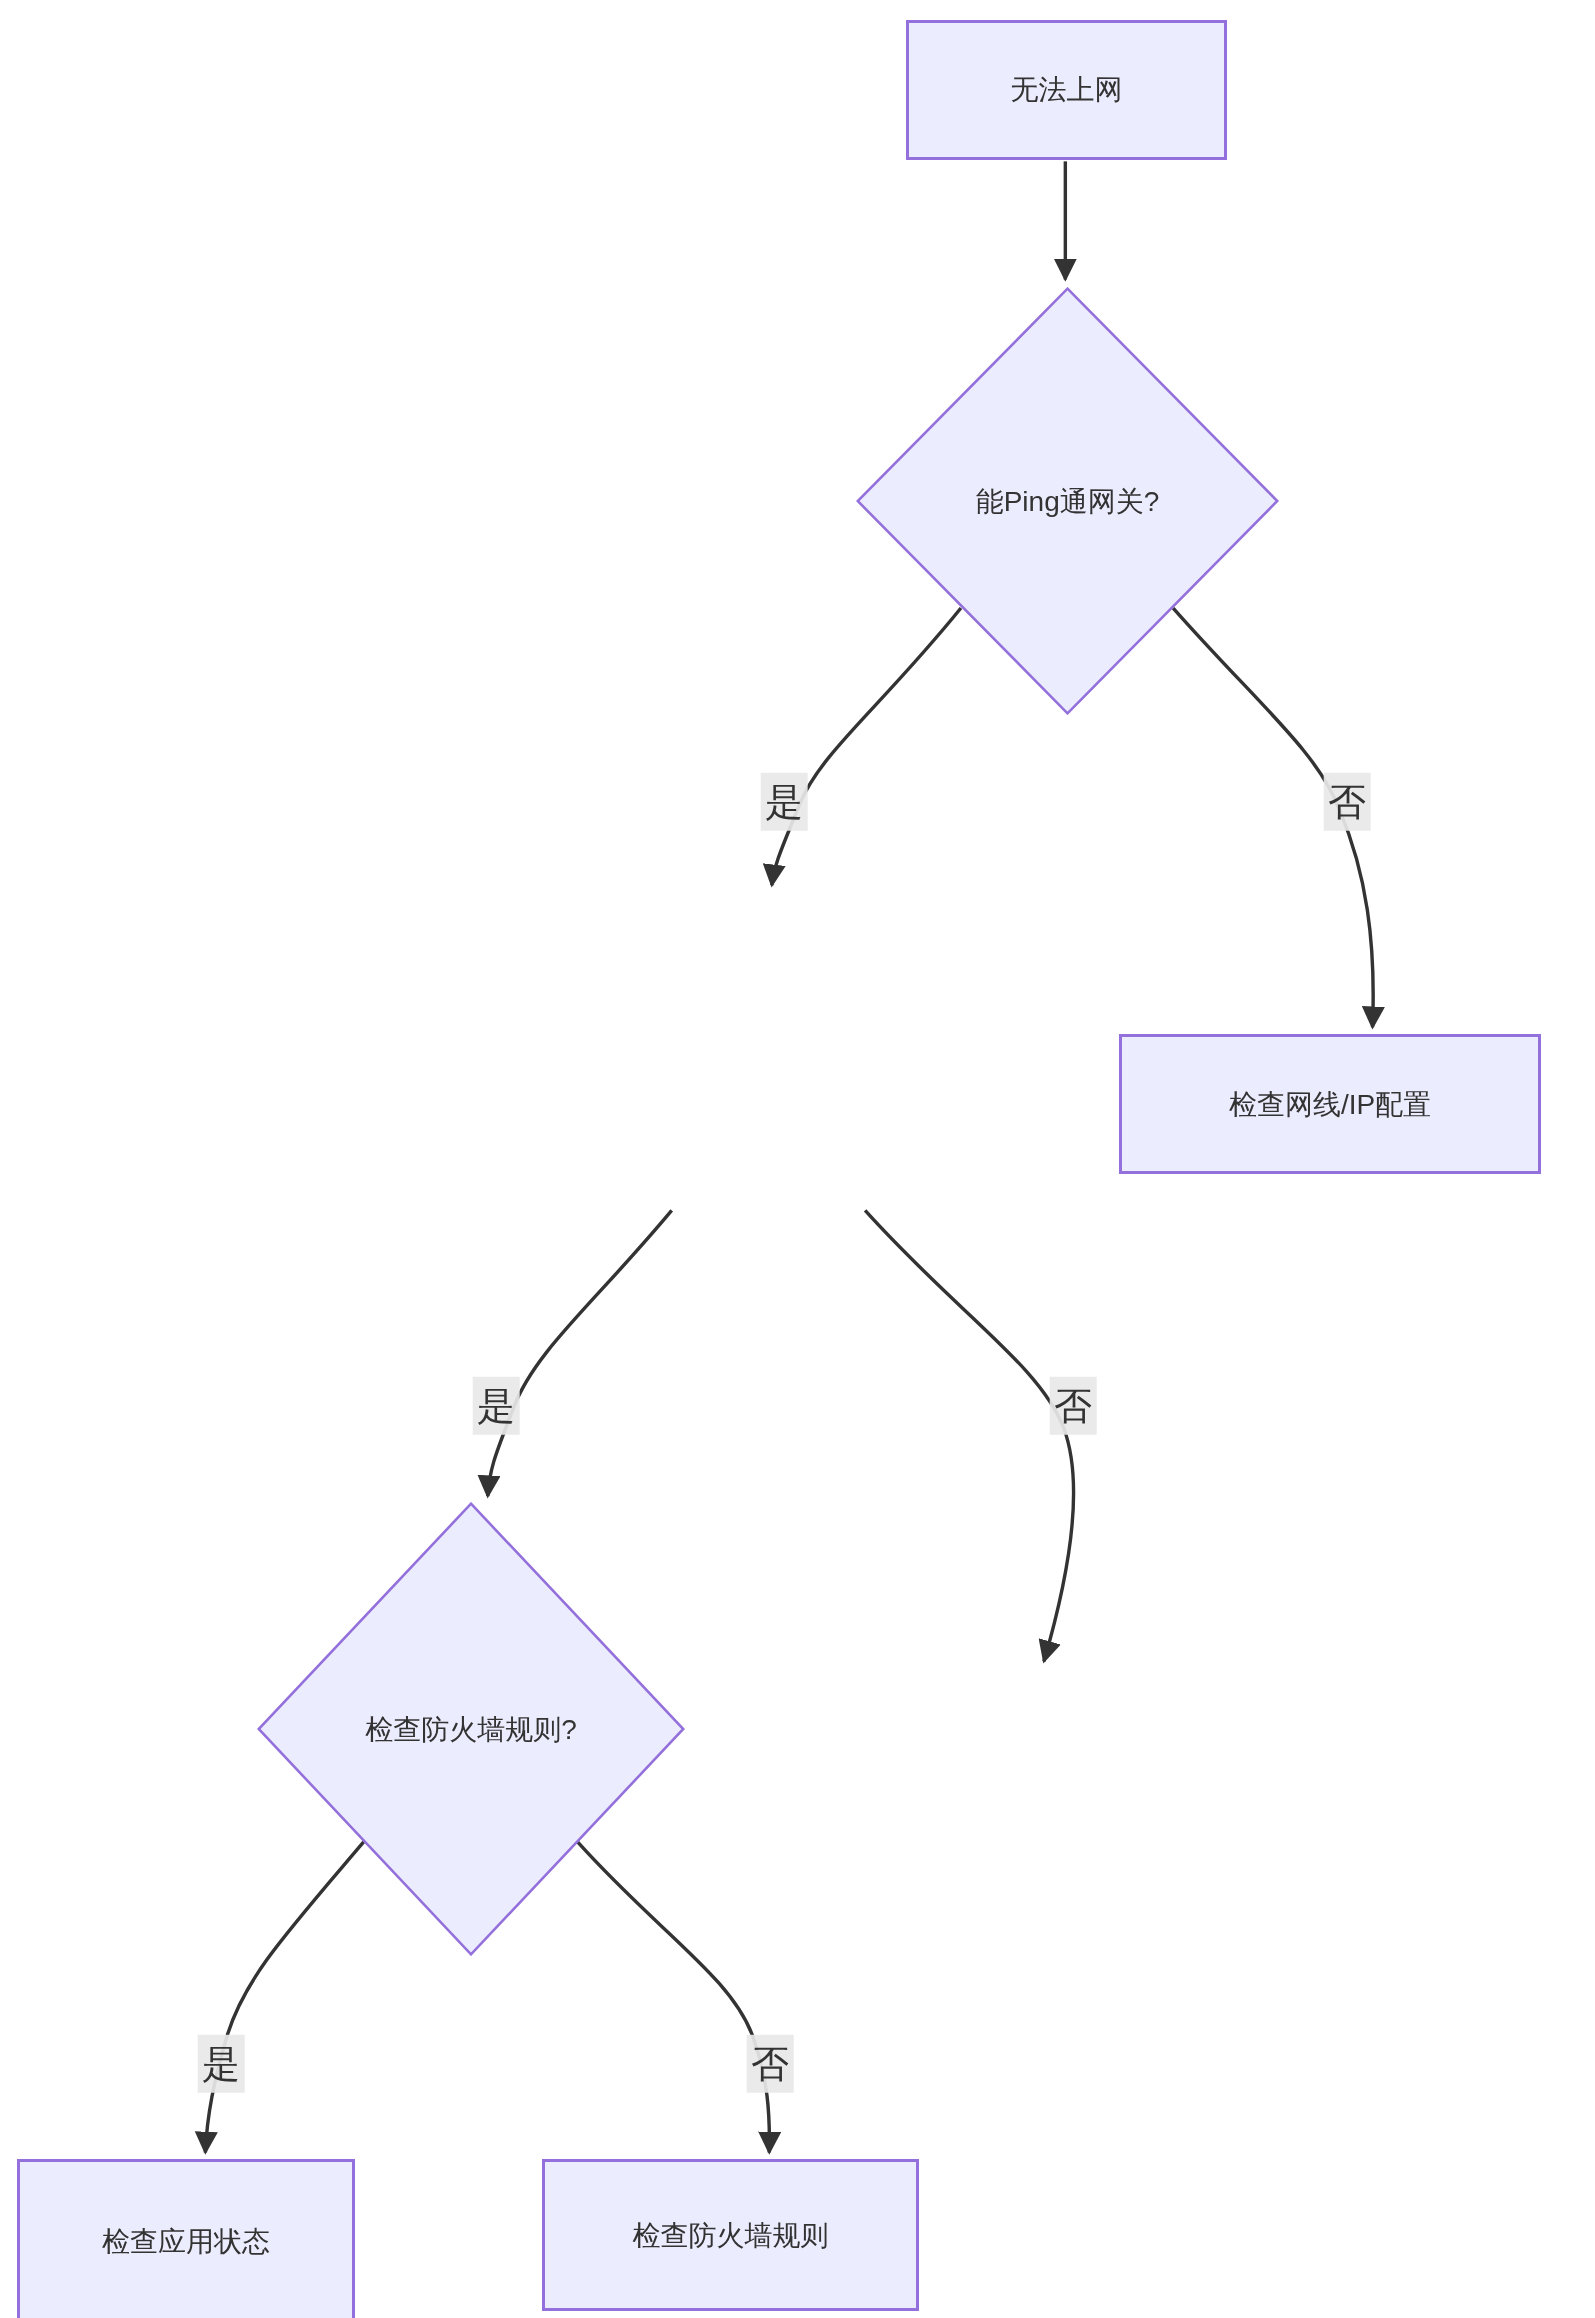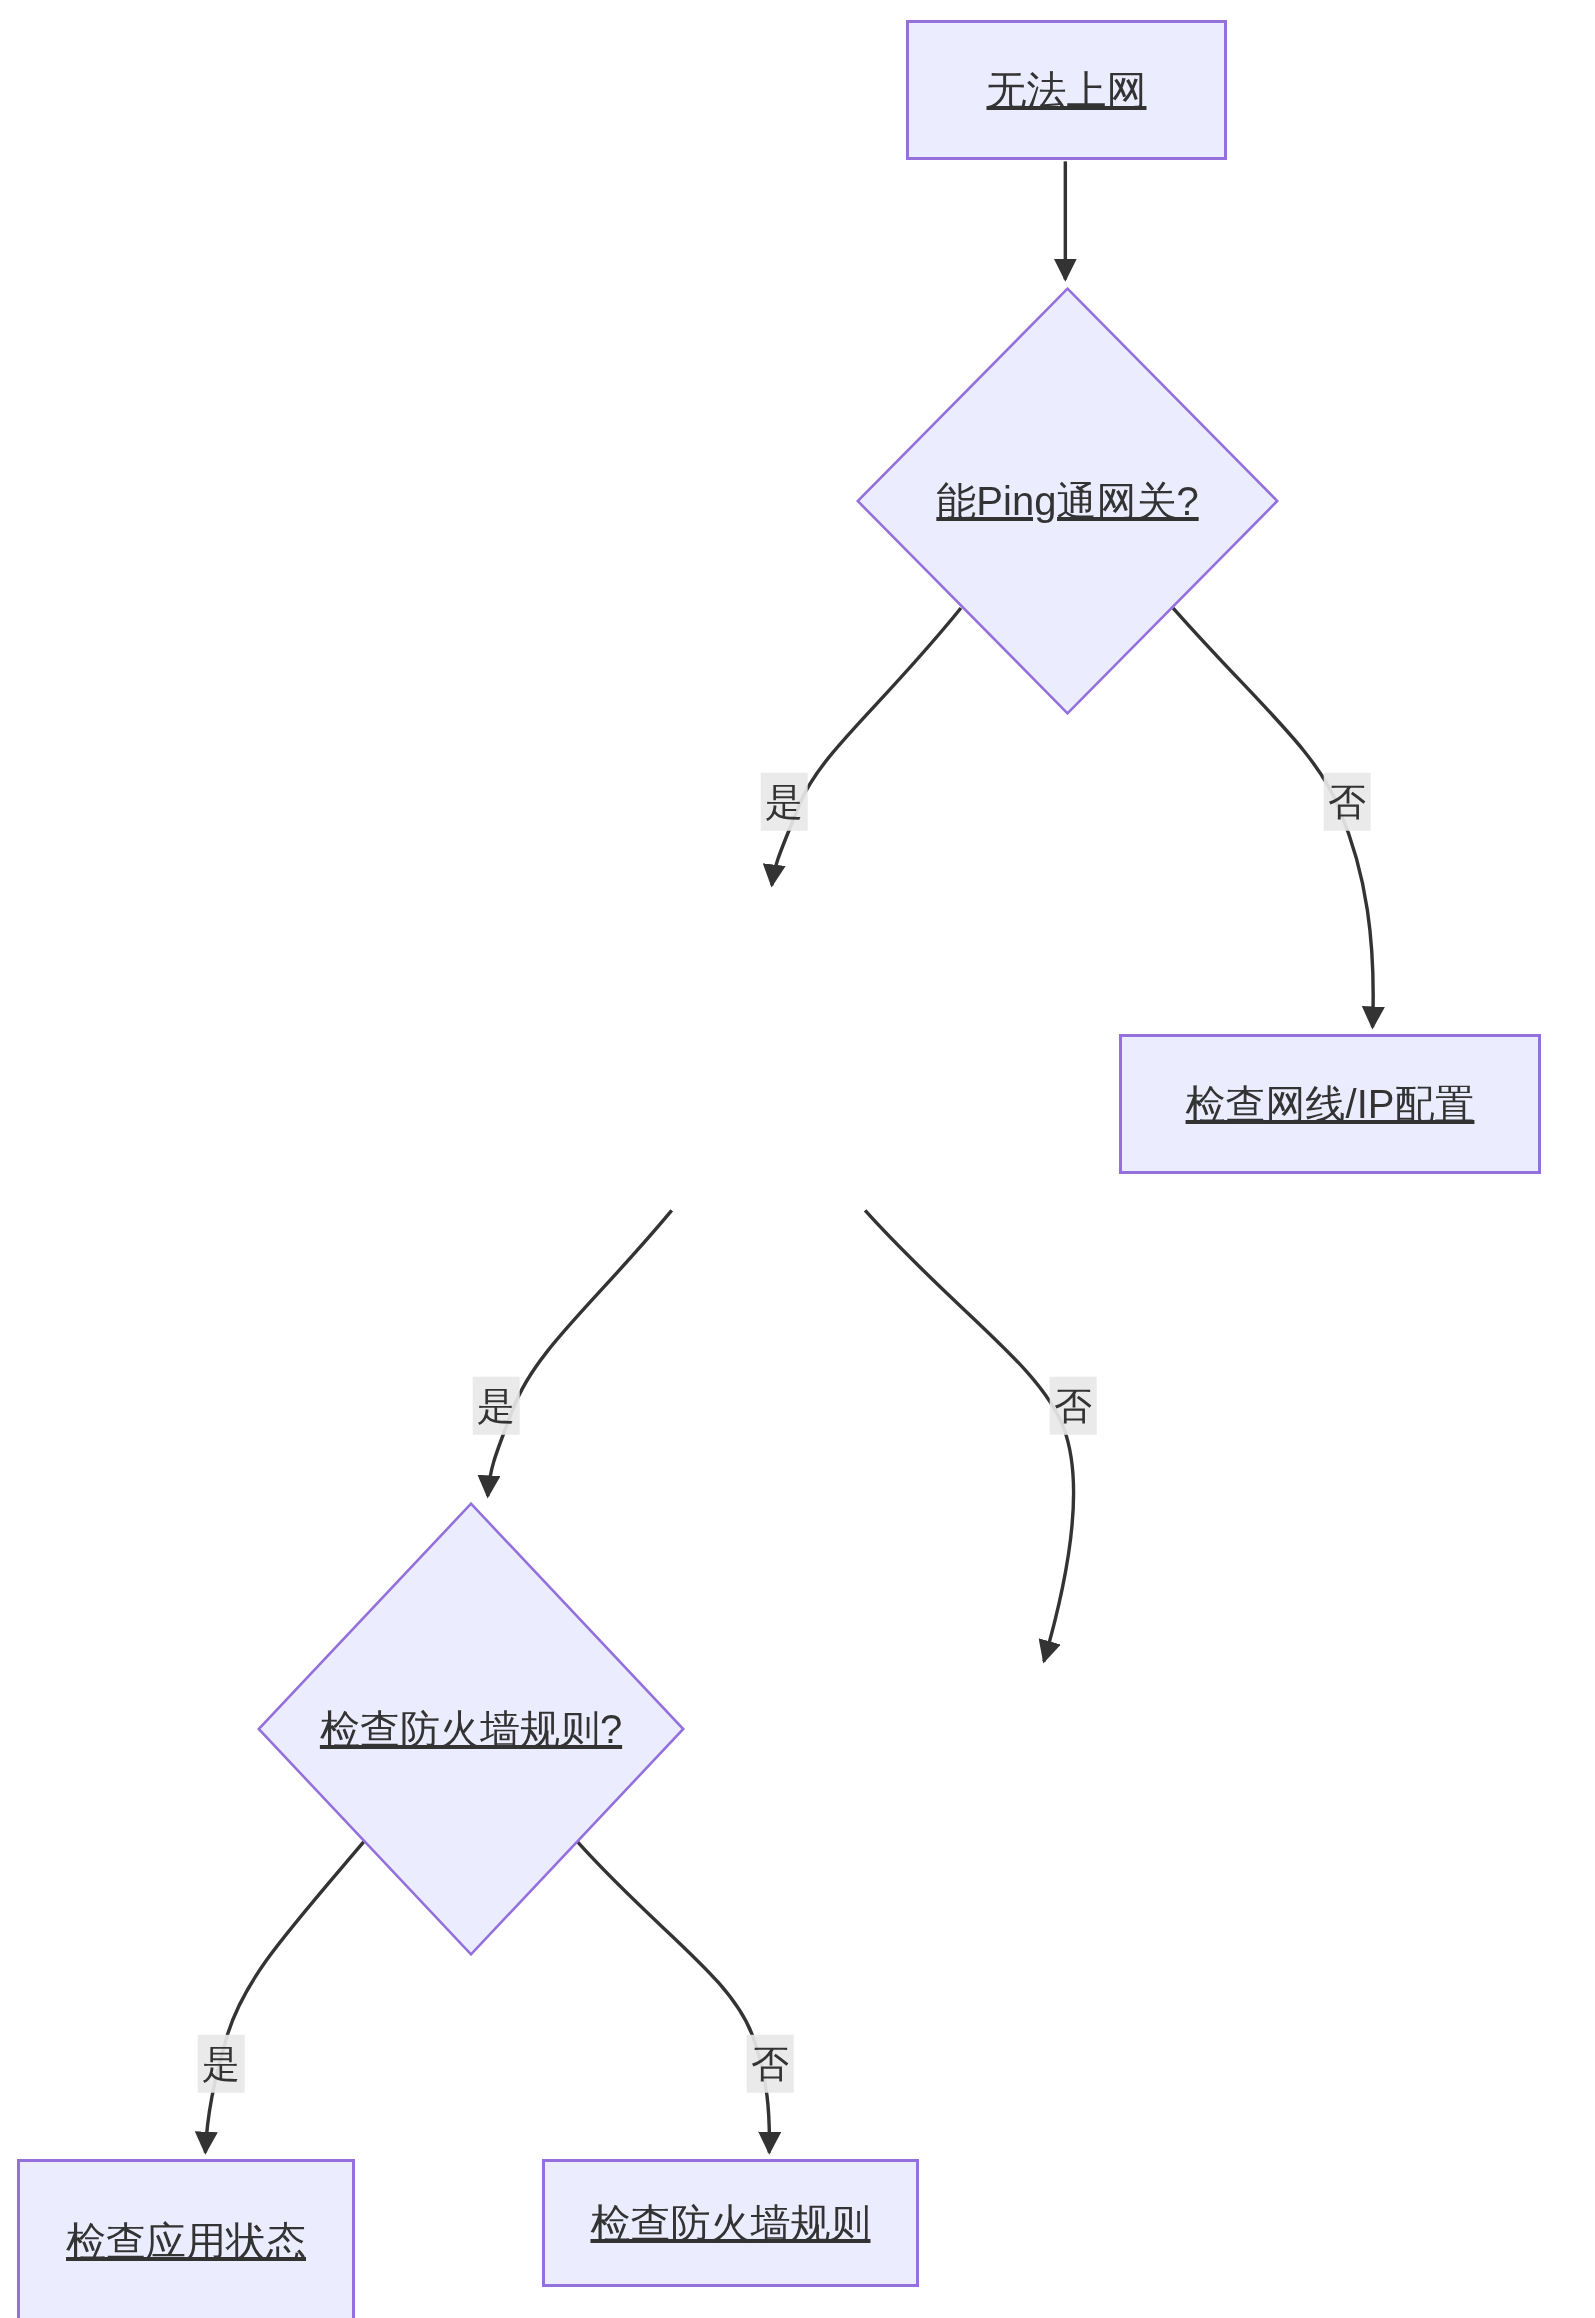--- a/index.html
+++ b/index.html
@@ -27,24 +27,23 @@
     stroke: #333333;
     stroke-width: 4px;
   }
   .node {
     position: absolute;
     box-sizing: border-box;
     display: flex;
     align-items: center;
     justify-content: center;
     color: #333333;
-    font-size: 40px;
+    font-size: 28px;
     line-height: 1.25;
     text-align: center;
-    text-decoration: underline;
   }
   .rect-node {
     background: #ECECFF;
     border: 3.4px solid #9370DB;
   }
   .diamond-node {
     background: transparent;
   }
   .diamond-node svg {
     position: absolute;
@@ -101,21 +100,21 @@
 
   <div class="node rect-node" style="left:1119px; top:1034px; width:422px; height:140px;">
     <span class="node-label">检查网线/IP配置</span>
   </div>
 
 
   <div class="node rect-node" style="left:17px; top:2159px; width:338px; height:164px;">
     <span class="node-label">检查应用状态</span>
   </div>
 
-  <div class="node rect-node" style="left:542px; top:2159px; width:377px; height:128px;">
+  <div class="node rect-node" style="left:542px; top:2159px; width:377px; height:152px;">
     <span class="node-label">检查防火墙规则</span>
   </div>
 
   <div class="node diamond-node" style="left:856px; top:287px; width:423px; height:428px;">
     <svg viewBox="0 0 494 500" preserveAspectRatio="none">
       <polygon points="247,2 492,250 247,498 2,250"></polygon>
     </svg>
     <span class="node-label">能Ping通网关?</span>
   </div>
 

